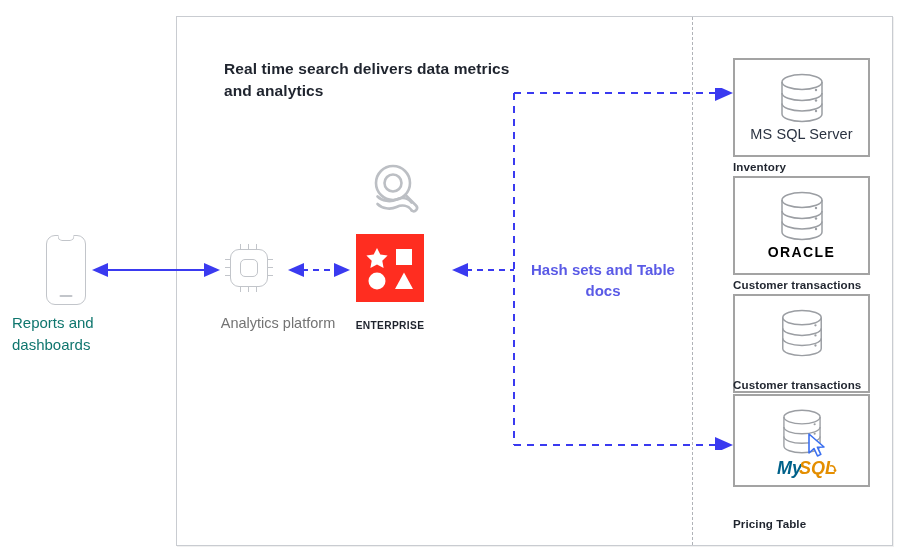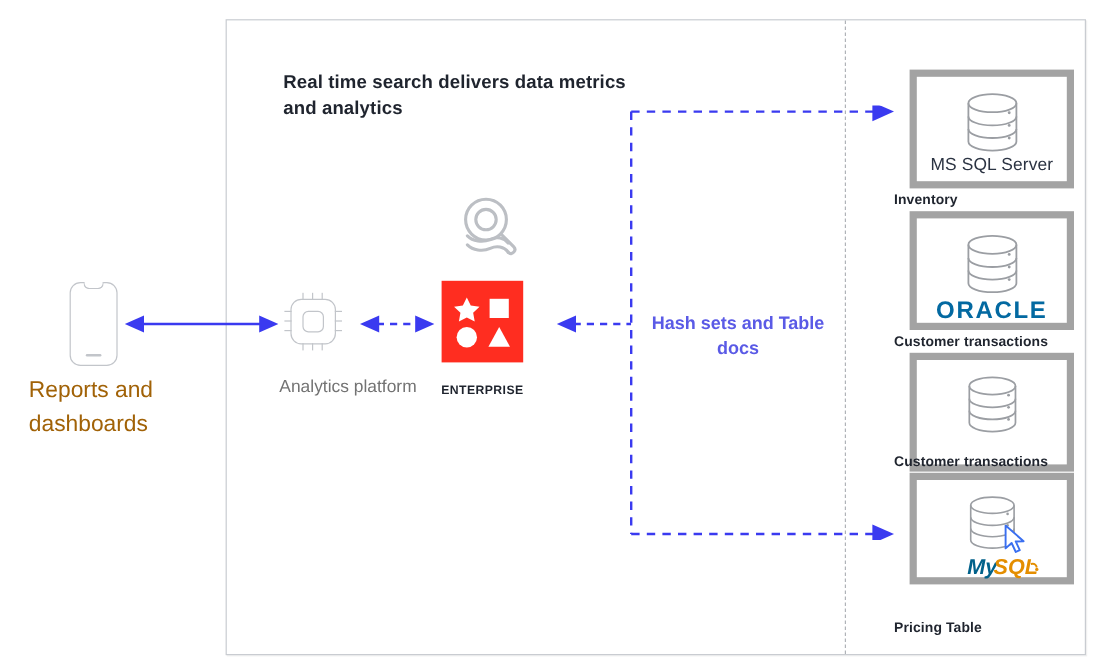--- a/index.html
+++ b/index.html
@@ -3,21 +3,21 @@
 <meta charset="utf-8">
 <style>
   html,body{margin:0;padding:0;}
   body{
     width:916px;height:551px;
     background:#ffffff;
     font-family:"Liberation Sans", sans-serif;
     overflow:hidden;
     position:relative;
   }
-  .stage{position:absolute;left:12px;top:0;width:888px;height:551px;}
+  .stage{position:absolute;left:0;top:0;width:888px;height:551px;}
 
   
   .main-frame{
     position:absolute;left:176px;top:16px;width:717px;height:530px;
     border:1px solid #c9ccd1;
     background:#ffffff;
     box-sizing:border-box;
     box-shadow:1px 1px 0 rgba(0,0,0,.06);
   }
 
@@ -43,21 +43,21 @@
     position:absolute;left:50%;top:-1px;transform:translateX(-50%);
     width:15px;height:5px;border:1.3px solid #c2c5ca;border-top:none;
     border-radius:0 0 5px 5px;background:#fff;
   }
   .phone .bar{
     position:absolute;left:50%;bottom:7px;transform:translateX(-50%);
     width:13px;height:1.6px;background:#c2c5ca;border-radius:2px;
   }
   .label-reports{
     position:absolute;left:12px;top:312px;width:160px;
-    font-size:19px;line-height:1.45;color:#a16207;
+    font-size:15px;line-height:1.45;color:#0f766e;
   }
 
   
   .chip{
     position:absolute;left:225px;top:244px;width:48px;height:48px;
   }
   .chip .body{
     position:absolute;left:5px;top:5px;width:38px;height:38px;
     border:1.4px solid #c2c5ca;border-radius:9px;background:#fff;
     box-sizing:border-box;
@@ -100,33 +100,33 @@
 
   
   .hashlabel{
     position:absolute;left:528px;top:260px;width:150px;text-align:center;
     font-size:15px;font-weight:bold;line-height:1.38;color:#5a5ae6;
   }
 
   
   .db-card{
     position:absolute;width:137px;box-sizing:border-box;
-    border:6px solid #a3a3a3;background:#fff;margin-left:13px;
+    border:2px solid #a3a3a3;background:#fff;
   }
   .db-card .cyl{margin:12px auto 0;display:block;}
   .db-caption{
     position:absolute;font-size:11.6px;color:#1f242e;font-weight:bold;
     letter-spacing:.1px;
   }
   .db-title{
     text-align:center;font-size:14.5px;color:#2b3342;
     letter-spacing:.1px;margin-top:2px;
   }
   .oracle-word{
-    text-align:center;font-size:20px;font-weight:bold;color:#0369a1;
+    text-align:center;font-size:14px;font-weight:bold;color:#000000;
     letter-spacing:1.4px;margin-top:2px;font-family:"Liberation Sans",sans-serif;
   }
   .mongo-row{
     display:flex;align-items:center;justify-content:center;gap:2px;margin-top:0px;
   }
   .mongo-word{
     font-family:"Liberation Serif", serif;font-size:17px;color:#3b3b3b;
   }
   .mongo-word .dim{color:#b9bcbf;}
   .mysql-wrap{position:relative;height:30px;margin-top:-2px;}

